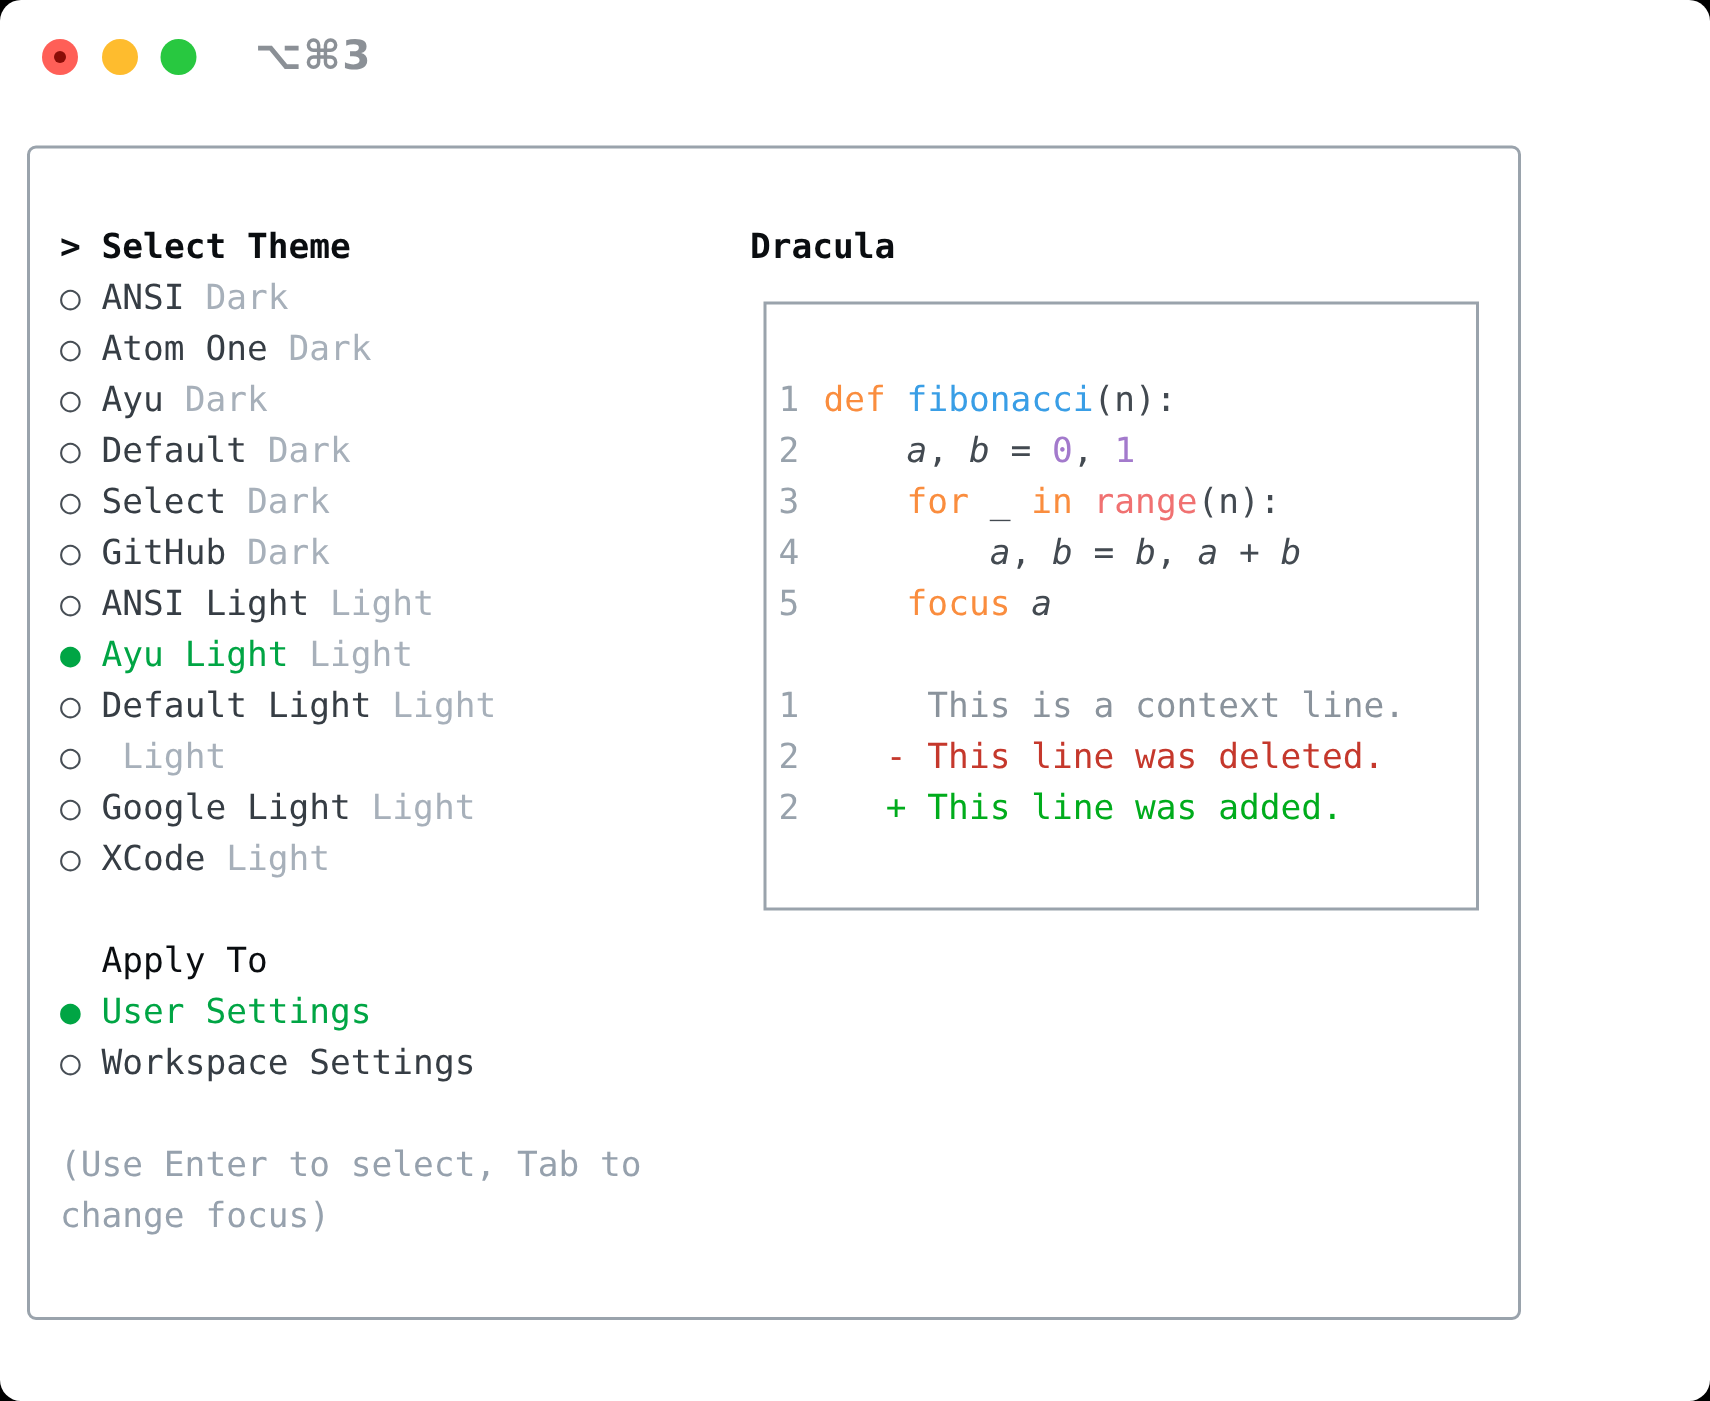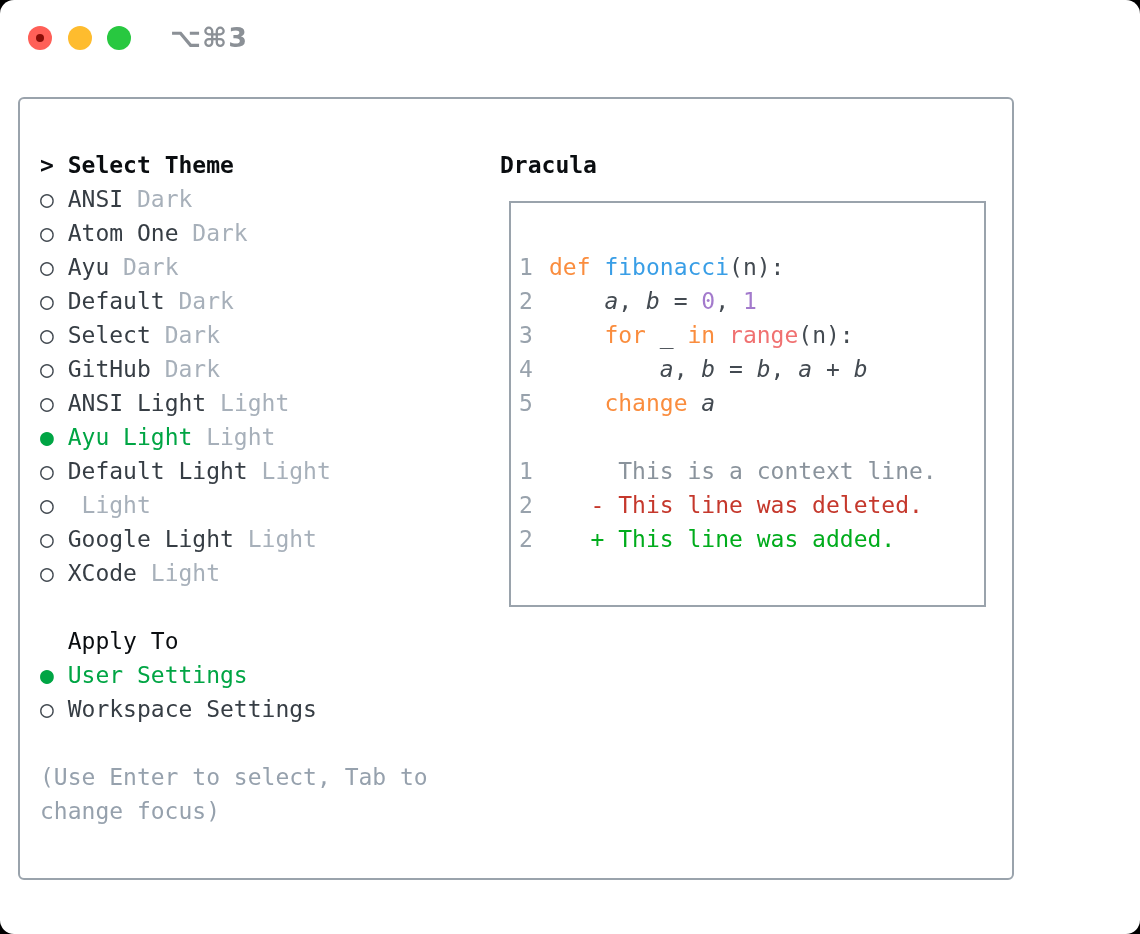--- a/index.html
+++ b/index.html
@@ -113,21 +113,21 @@
               <div class="code-line">
                 <span class="ln">3</span>
                 <span class="code"><span class="tok-fg">    </span><span class="tok-kw">for</span><span class="tok-fg"> _ </span><span class="tok-kw">in</span><span class="tok-fg"> </span><span class="tok-special">range</span><span class="tok-fg">(n):</span></span>
               </div>
               <div class="code-line">
                 <span class="ln">4</span>
                 <span class="code"><span class="tok-fg">        </span><span class="tok-var">a</span><span class="tok-fg">, </span><span class="tok-var">b</span><span class="tok-fg"> = </span><span class="tok-var">b</span><span class="tok-fg">, </span><span class="tok-var">a</span><span class="tok-fg"> + </span><span class="tok-var">b</span></span>
               </div>
               <div class="code-line">
                 <span class="ln">5</span>
-                <span class="code"><span class="tok-fg">    </span><span class="tok-kw">change</span><span class="tok-fg"> </span><span class="tok-var">a</span></span>
+                <span class="code"><span class="tok-fg">    </span><span class="tok-kw">focus</span><span class="tok-fg"> </span><span class="tok-var">a</span></span>
               </div>
               <div class="code-line">
                 <span class="ln"></span>
                 <span class="code"></span>
               </div>
               <div class="code-line">
                 <span class="ln">1</span>
                 <span class="code"><span class="tok-ctx">     This is a context line.</span></span>
               </div>
               <div class="code-line">

